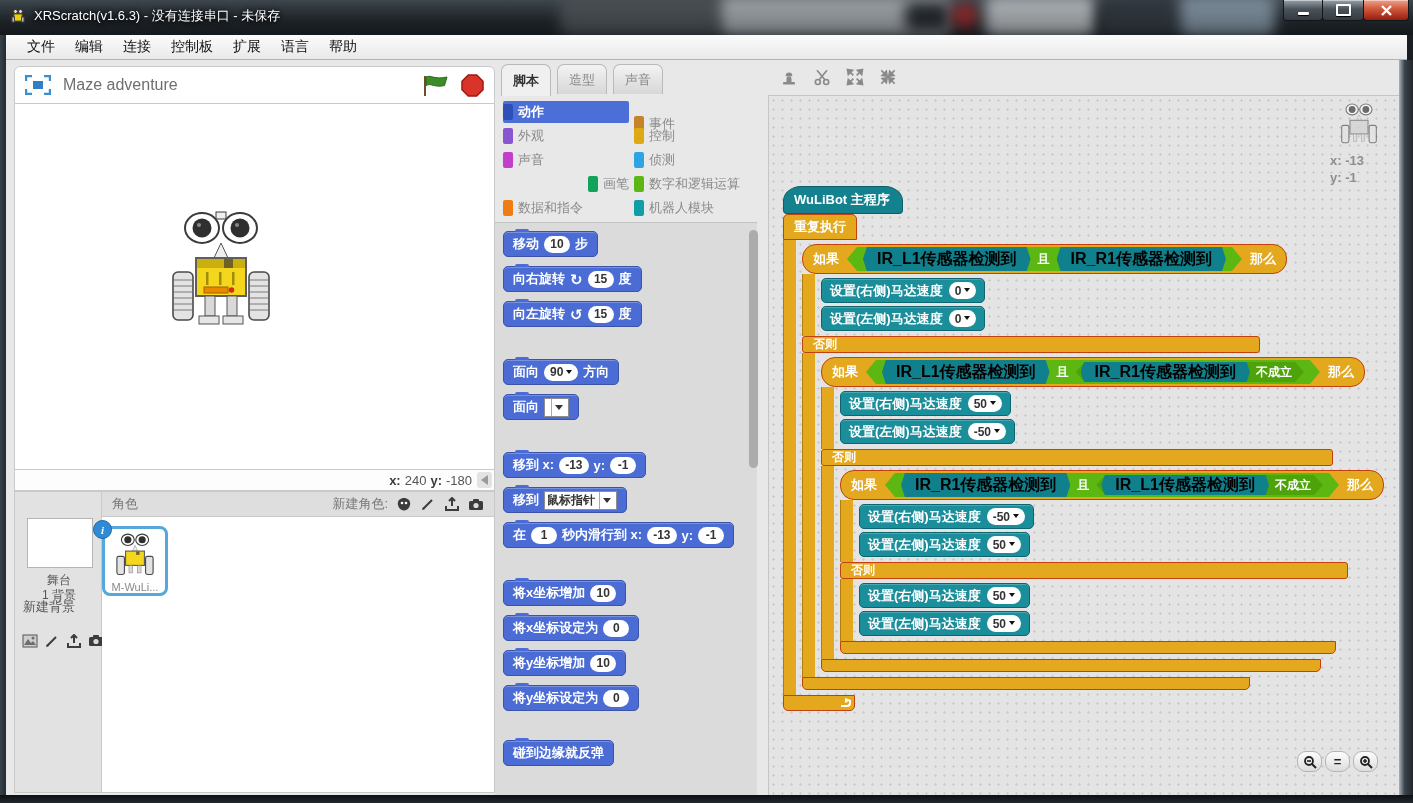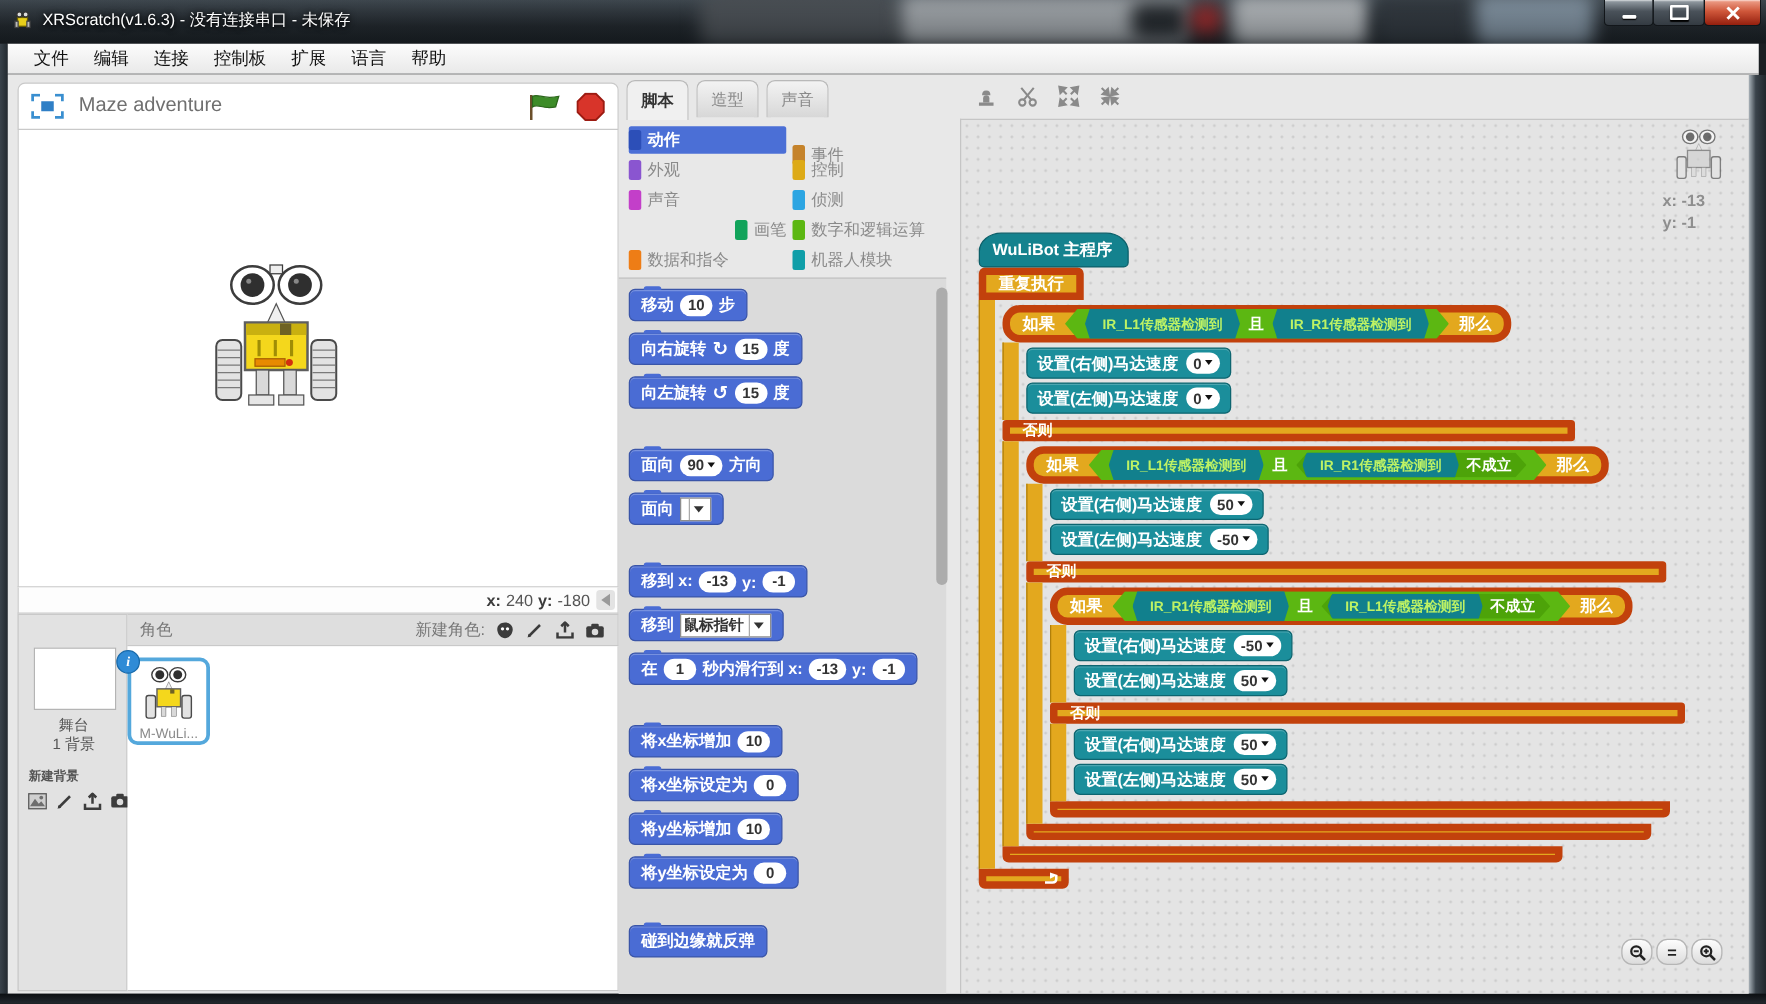--- a/index.html
+++ b/index.html
@@ -43,21 +43,21 @@
   
   .sp-left{position:absolute;left:14px;top:491px;width:88px;height:302px;background:#e2e2e2;
     border:1px solid #c9c9c9;box-sizing:border-box;}
   .sp-header{position:absolute;left:102px;top:491px;width:393px;height:26px;background:#dedede;
     border:1px solid #c9c9c9;border-left:none;box-sizing:border-box;display:flex;align-items:center;
     padding:0 10px;color:#777;font-size:13px;}
   .sp-body{position:absolute;left:102px;top:517px;width:393px;height:276px;background:#fff;
     border:1px solid #c9c9c9;border-top:none;border-left:none;box-sizing:border-box;}
   .stage-thumb{position:absolute;left:12px;top:26px;width:64px;height:48px;background:#fff;border:1px solid #b4b4b4;}
   .sp-label{position:absolute;width:88px;text-align:center;font-size:12px;color:#555;}
-  .newback{position:absolute;left:8px;top:122px;font-size:10px;font-weight:bold;color:#555;}
+  .newback{position:absolute;left:8px;top:106px;font-size:13px;font-weight:normal;color:#555;}
   .iconrow{position:absolute;left:6px;top:140px;display:flex;gap:5px;}
   .micon{width:17px;height:17px;display:flex;align-items:center;justify-content:center;}
   .sprite-thumb{position:absolute;left:-8px;top:2px;width:66px;height:70px;background:#fff;border:3px solid #54a8dc;
     border-radius:8px;display:flex;flex-direction:column;align-items:center;justify-content:flex-start;padding-top:4px;box-sizing:border-box;}
   .sprite-thumb-wrap{position:absolute;left:102px;top:517px;}
   .sprite-name{font-size:11px;color:#8a8a8a;margin-top:2px;}
   .infobadge{position:absolute;left:-12px;top:-9px;width:17px;height:17px;border-radius:50%;background:#2f8bd6;
     color:#fff;font-size:11px;font-weight:bold;font-style:italic;display:flex;align-items:center;justify-content:center;
     font-family:"Liberation Serif",serif;border:1px solid #1769aa;}
   .newsprite{margin-left:auto;display:flex;align-items:center;gap:7px;color:#777;}
@@ -100,21 +100,21 @@
     background-image:radial-gradient(circle,#cdcdcd 1px,transparent 1.3px);background-size:9px 9px;}
   .corner-thumb{position:absolute;left:1336px;top:103px;width:46px;text-align:center;filter:grayscale(1);opacity:.65;}
   .corner-xy{position:absolute;left:1330px;top:152px;width:52px;color:#8e8e8e;font-size:13px;font-weight:bold;text-align:left;line-height:17px;}
   .zoomctl{position:absolute;left:1297px;top:751px;display:flex;gap:3px;}
   .zbtn{width:23px;height:19px;border:1px solid #b5b5b5;border-radius:9px;background:linear-gradient(#fdfdfd,#dcdcdc);
     display:flex;align-items:center;justify-content:center;font-size:13px;font-weight:bold;color:#222;}
   
   .stack{position:absolute;left:783px;top:186px;}
   .hat{display:inline-block;background:#14828e;border:1px solid #0b5f69;color:#fff;font-size:13px;font-weight:bold;
     padding:4px 12px 4px 10px;border-radius:18px 18px 4px 4px / 15px 15px 4px 4px;margin-bottom:0;white-space:nowrap;}
-  .gold{background:#e3a81e;border:6px solid #c2410c;color:#fff;}
+  .gold{background:#e3a81e;border:1px solid #c2410c;color:#fff;}
   .c-head{display:flex;align-items:center;gap:8px;padding:0 10px;border-radius:5px 5px 0 0;
     width:fit-content;font-size:13px;font-weight:bold;box-sizing:border-box;white-space:nowrap;}
   .c-head.h30{height:30px;border-radius:14px;}
   .c-head.h26{height:26px;}
   .c-row{display:flex;}
   .c-spine{width:13px;background:#e3a81e;border-left:1px solid #b07f0a;box-sizing:border-box;flex:none;}
   .c-body{padding:4px 0 5px 6px;display:flex;flex-direction:column;align-items:flex-start;gap:3px;}
   .c-else{height:17px;display:flex;align-items:center;padding:0 10px;font-size:12px;font-weight:bold;
     border-radius:3px;box-sizing:border-box;}
   .c-close{height:13px;border-radius:0 0 5px 5px;box-sizing:border-box;}
@@ -124,21 +124,21 @@
   .if3 > .c-else{width:508px;} .if3 > .c-close{width:496px;}
   .forever > .c-close{width:72px;}
   .tblk{position:relative;height:25px;display:inline-flex;align-items:center;gap:6px;padding:0 8px;
     background:#1b8e9b;border:1px solid #0d6570;border-radius:5px;color:#fff;font-size:13px;font-weight:bold;
     box-shadow:inset 0 1px 0 rgba(255,255,255,.22);box-sizing:border-box;white-space:nowrap;}
   .hexand{background:#5cb712;clip-path:polygon(10px 0,calc(100% - 10px) 0,100% 50%,calc(100% - 10px) 100%,10px 100%,0 50%);
     height:24px;display:inline-flex;align-items:center;gap:7px;padding:0 16px;color:#fff;font-size:12px;font-weight:bold;}
   .hexnot{background:#4da309;clip-path:polygon(9px 0,calc(100% - 9px) 0,100% 50%,calc(100% - 9px) 100%,9px 100%,0 50%);
     height:20px;display:inline-flex;align-items:center;gap:6px;padding:0 12px 0 5px;color:#fff;font-size:12px;font-weight:bold;}
   .hexteal{background:#11808d;clip-path:polygon(8px 0,calc(100% - 8px) 0,100% 50%,calc(100% - 8px) 100%,8px 100%,0 50%);
-    height:18px;display:inline-flex;align-items:center;padding:16px 14px;color:#bef264;font-size:11px;font-weight:bold;white-space:nowrap;}
+    height:18px;display:inline-flex;align-items:center;padding:16px 14px;color:#000000;font-size:16px;font-weight:bold;white-space:nowrap;}
 </style>
 </head>
 <body>
 
 <div id="app">
 
   <div class="titlestrip">
     <div class="blob" style="left:560px;top:-4px;width:160px;height:40px;background:#5c6166;"></div>
     <div class="blob" style="left:720px;top:-4px;width:230px;height:40px;background:#c9ced2;"></div>
     <div class="blob" style="left:905px;top:2px;width:45px;height:30px;background:#2a2e32;"></div>

